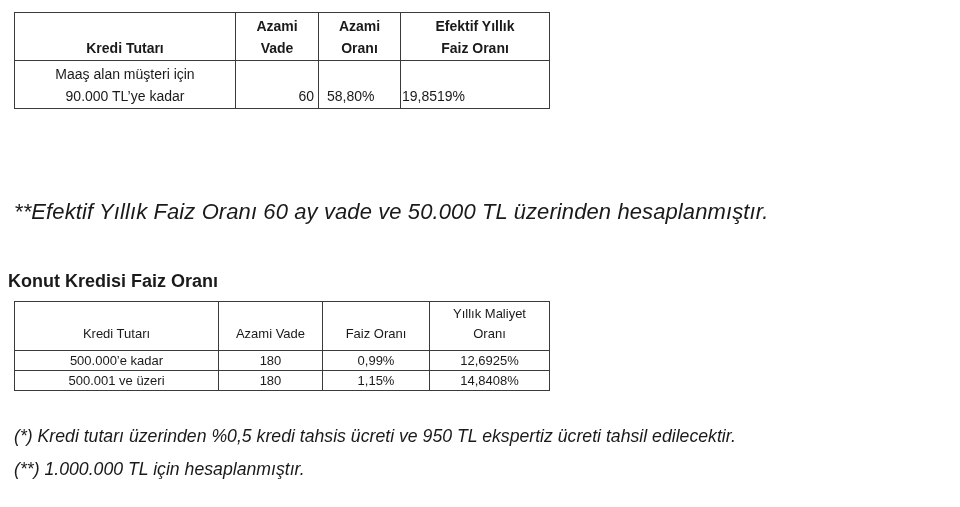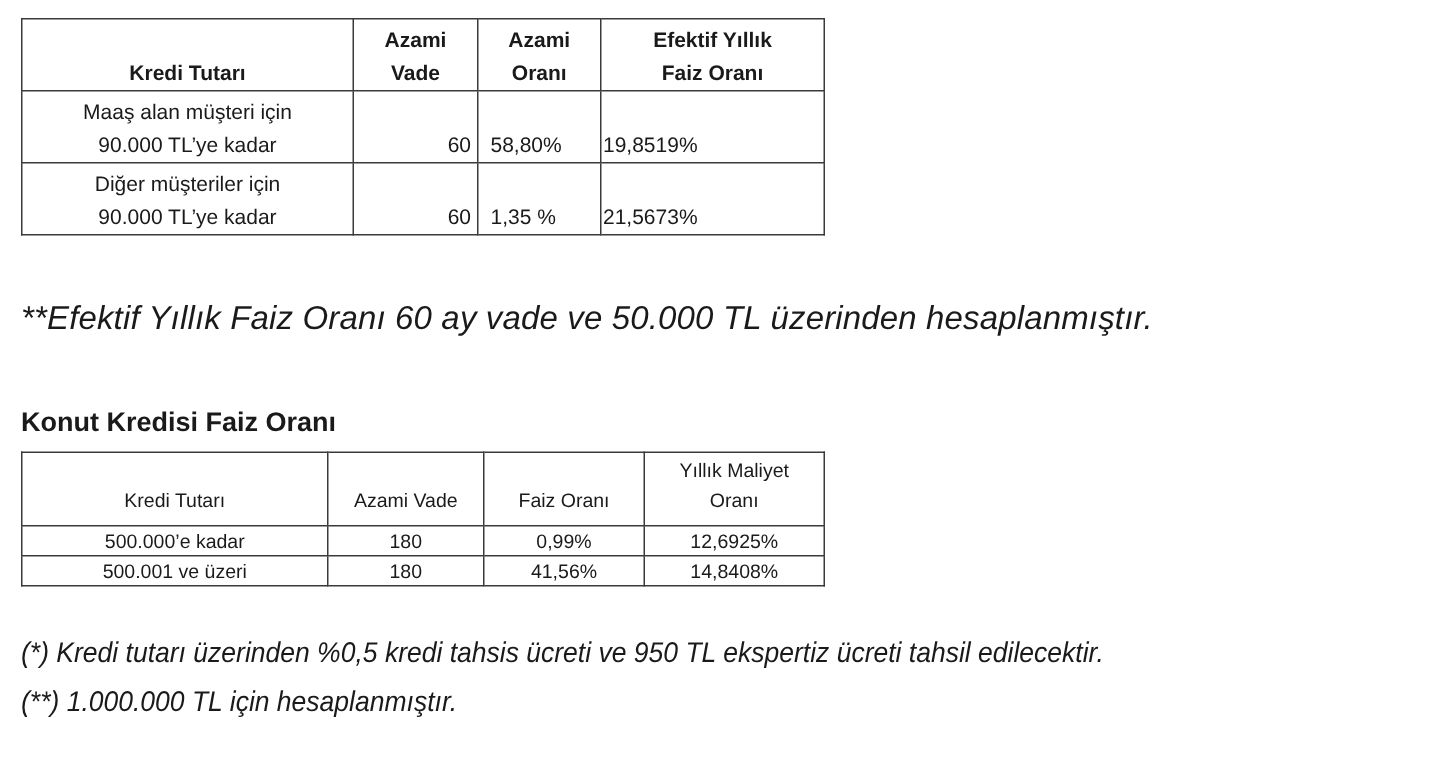--- a/index.html
+++ b/index.html
@@ -79,21 +79,21 @@
       font-style: italic;
     }
     #note1 {
       left: 14px;
       top: 199px;
       font-size: 22px;
       letter-spacing: 0.1px;
     }
     #section2-title {
       position: absolute;
-      left: 14px;
+      left: 8px;
       top: 271px;
       font-size: 18px;
       font-weight: bold;
     }
     #note2 {
       left: 14px;
       top: 425px;
       font-size: 19px;
       font-family: "Liberation Sans", sans-serif;
       transform: scaleX(0.93);
@@ -139,29 +139,20 @@
   <tbody>
     <tr>
       <td class="c-amount">
         <span>Maaş alan müşteri için</span><br>
         <span>90.000 TL’ye kadar</span>
       </td>
       <td class="c-term">60</td>
       <td class="c-rate">58,80%</td>
       <td class="c-eff">19,8519%</td>
     </tr>
-    <tr>
-      <td class="c-amount">
-        <span>Diğer müşteriler için</span><br>
-        <span>90.000 TL’ye kadar</span>
-      </td>
-      <td class="c-term">60</td>
-      <td class="c-rate">1,35 %</td>
-      <td class="c-eff">21,5673%</td>
-    </tr>
   </tbody>
 </table>
 
 <div id="note1" class="note">**Efektif Yıllık Faiz Oranı 60 ay vade ve 50.000 TL üzerinden hesaplanmıştır.</div>
 
 <div id="section2-title">Konut Kredisi Faiz Oranı</div>
 
 <table id="t2">
   <colgroup>
     <col style="width:204px">
@@ -183,20 +174,20 @@
   <tbody>
     <tr>
       <td>500.000’e kadar</td>
       <td>180</td>
       <td>0,99%</td>
       <td>12,6925%</td>
     </tr>
     <tr>
       <td>500.001 ve üzeri</td>
       <td>180</td>
-      <td>41,56%</td>
+      <td>1,15%</td>
       <td>14,8408%</td>
     </tr>
   </tbody>
 </table>
 
 <div id="note2" class="note">(*) Kredi tutarı üzerinden %0,5 kredi tahsis ücreti ve 950 TL ekspertiz ücreti tahsil edilecektir.</div>
 <div id="note3" class="note">(**) 1.000.000 TL için hesaplanmıştır.</div>
 
 </body></html>

